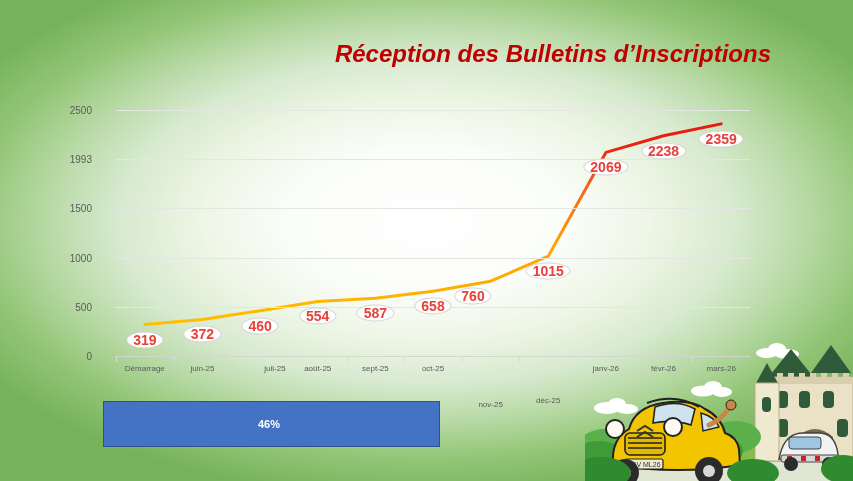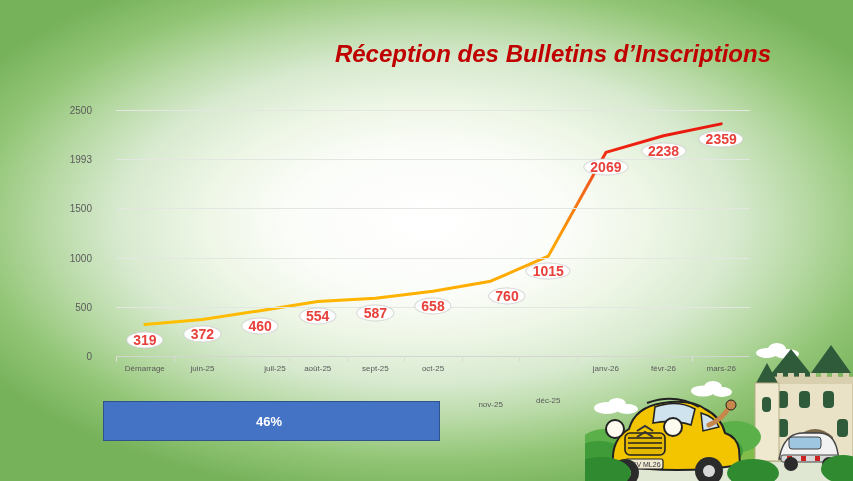--- a/index.html
+++ b/index.html
@@ -68,25 +68,25 @@
     font-size:14px;font-weight:bold;
     padding:3px 6px;
     line-height:9px;
     white-space:nowrap;
     box-shadow:0 0 1px rgba(0,0,0,.07);
     margin-top:25px;
   }
 
   
   #banner{
-    position:absolute;left:103px;top:401px;width:337px;height:40px;
+    position:absolute;left:103px;top:401px;width:337px;height:46px;
     background:#4472c4;
     border:1.5px solid #2f528f;
     display:flex;align-items:center;justify-content:center;
-    color:#ffffff;font-size:13px;font-weight:bold;
+    color:#ffffff;font-size:11px;font-weight:bold;
     box-sizing:border-box;
   }
   #banner .pct{margin-right:5px;}
 
   
   #art{
     position:absolute;right:0;bottom:0;width:268px;height:148px;
     overflow:hidden;
   }
   #art svg{display:block;}
@@ -151,21 +151,21 @@
         <div class="xlabel" style="left: 629.182px;">mars-26</div>
         <div class="vtick" style="left: 600.364px;"></div>
       </div>
     <div id="labels">
         <div class="dlabel" style="left: 52.8182px; top: 214.61px;">319</div>
         <div class="dlabel" style="left: 110.455px; top: 209.395px;">372</div>
         <div class="dlabel" style="left: 168.091px; top: 200.736px;">460</div>
         <div class="dlabel" style="left: 225.727px; top: 191.486px;">554</div>
         <div class="dlabel" style="left: 283.364px; top: 188.239px;">587</div>
         <div class="dlabel" style="left: 341px; top: 181.253px;">658</div>
-        <div class="dlabel" style="left: 415px; top: 171.216px;">760</div>
+        <div class="dlabel" style="left: 381px; top: 171.216px;">760</div>
         <div class="dlabel" style="left: 456.273px; top: 146.124px;">1015</div>
         <div class="dlabel" style="left: 513.909px; top: 42.4104px;">2069</div>
         <div class="dlabel" style="left: 571.545px; top: 25.7808px;">2238</div>
         <div class="dlabel" style="left: 629.182px; top: 13.8744px;">2359</div>
       </div>
   </div>
 
   <div id="banner">
     <span class="pct">46%</span>
   </div>

